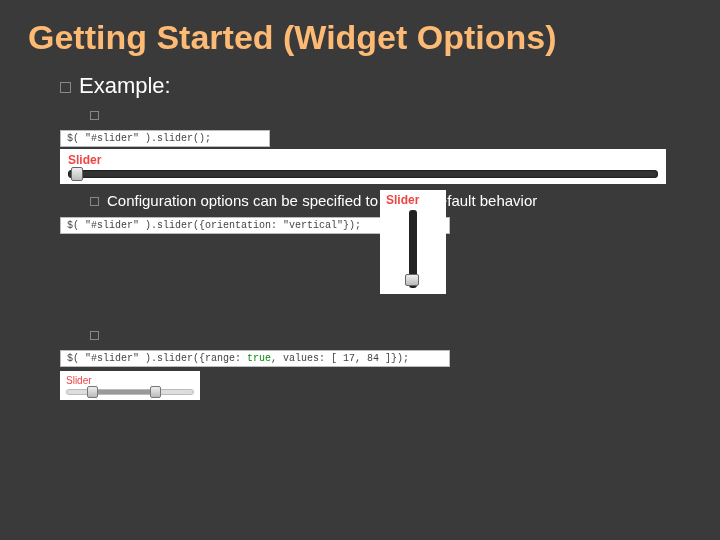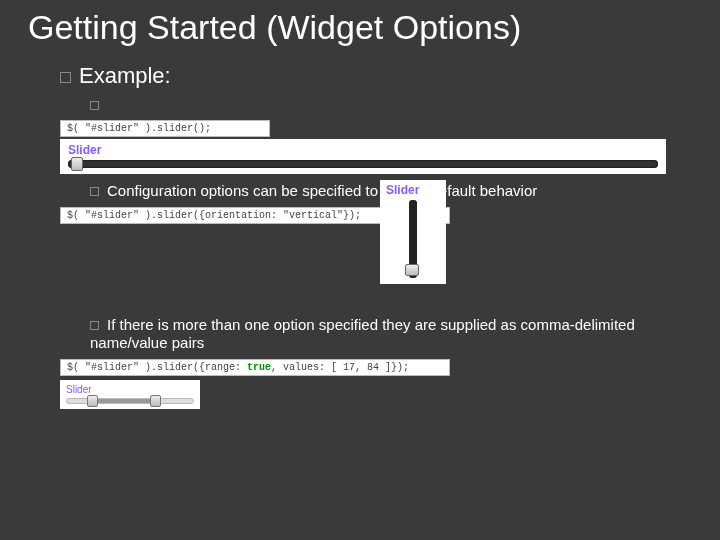--- a/index.html
+++ b/index.html
@@ -7,23 +7,23 @@
     width: 720px;
     height: 540px;
     background: #3a3a3a;
     font-family: Arial, sans-serif;
     color: #fff;
     position: relative;
     overflow: hidden;
   }
   .title {
     font-size: 34px;
-    font-weight: normal;
-    color: #ffffff;
-    padding: 8px 28px 6px 28px;
+    font-weight: bold;
+    color: #fdba74;
+    padding: 18px 28px 6px 28px;
     line-height: 1.15;
   }
   .content {
     padding: 10px 54px 0 60px;
   }
   .h-example {
     font-size: 22px;
     color: #fff;
     margin-bottom: 6px;
   }
@@ -55,21 +55,21 @@
     min-width: 210px;
   }
   .code-strip.long { min-width: 390px; }
   .code-strip.range { min-width: 390px; }
   .slider-panel-h {
     background: #fff;
     padding: 4px 8px 6px 8px;
     margin-bottom: 8px;
   }
   .slider-label {
-    color: #8b5cf6;
+    color: #ef4444;
     font-size: 12px;
     font-weight: bold;
     margin-bottom: 3px;
   }
   .slider-track-h {
     background: #333;
     height: 8px;
     border-radius: 3px;
     position: relative;
     border: 1px solid #222;
@@ -137,21 +137,21 @@
   .slider-handle-r {
     position: absolute;
     width: 11px;
     height: 12px;
     background: linear-gradient(#eee,#bbb);
     border: 1px solid #777;
     border-radius: 2px;
     top: -4px;
   }
   .gap-v { height: 90px; }
-  .kw-true { color: #0a8a0a; font-weight: bold; }
+  .kw-true { color: #0a8a0a; }
 </style>
 </head>
 <body>
 
 <div class="title">Getting Started (Widget Options)</div>
 
 <div class="content">
 
   <div class="h-example">
     <span class="bullet-marker"></span><span>Example:</span>
@@ -178,21 +178,21 @@
     <div class="slider-panel-v">
       <div class="slider-label">Slider</div>
       <div class="slider-track-v">
         <div class="slider-handle-v"></div>
       </div>
     </div>
     <div class="gap-v"></div>
   </div>
 
   <div class="sub">
-    <span class="bullet-marker"></span><span>If there is more than one option specified they are supplied as comma-delimited name/value pairs</span>
+    <span class="bullet-marker"></span>
   </div>
 
   <div class="code-strip range">
     <span>$( "#slider" ).slider({range: </span><span class="kw-true">true</span><span>, values: [ 17, 84 ]});</span>
   </div>
 
   <div class="slider-panel-range">
     <div class="slider-label" style="font-size:10px;font-weight:normal;">Slider</div>
     <div class="slider-track-r">
       <div class="slider-fill"></div>

